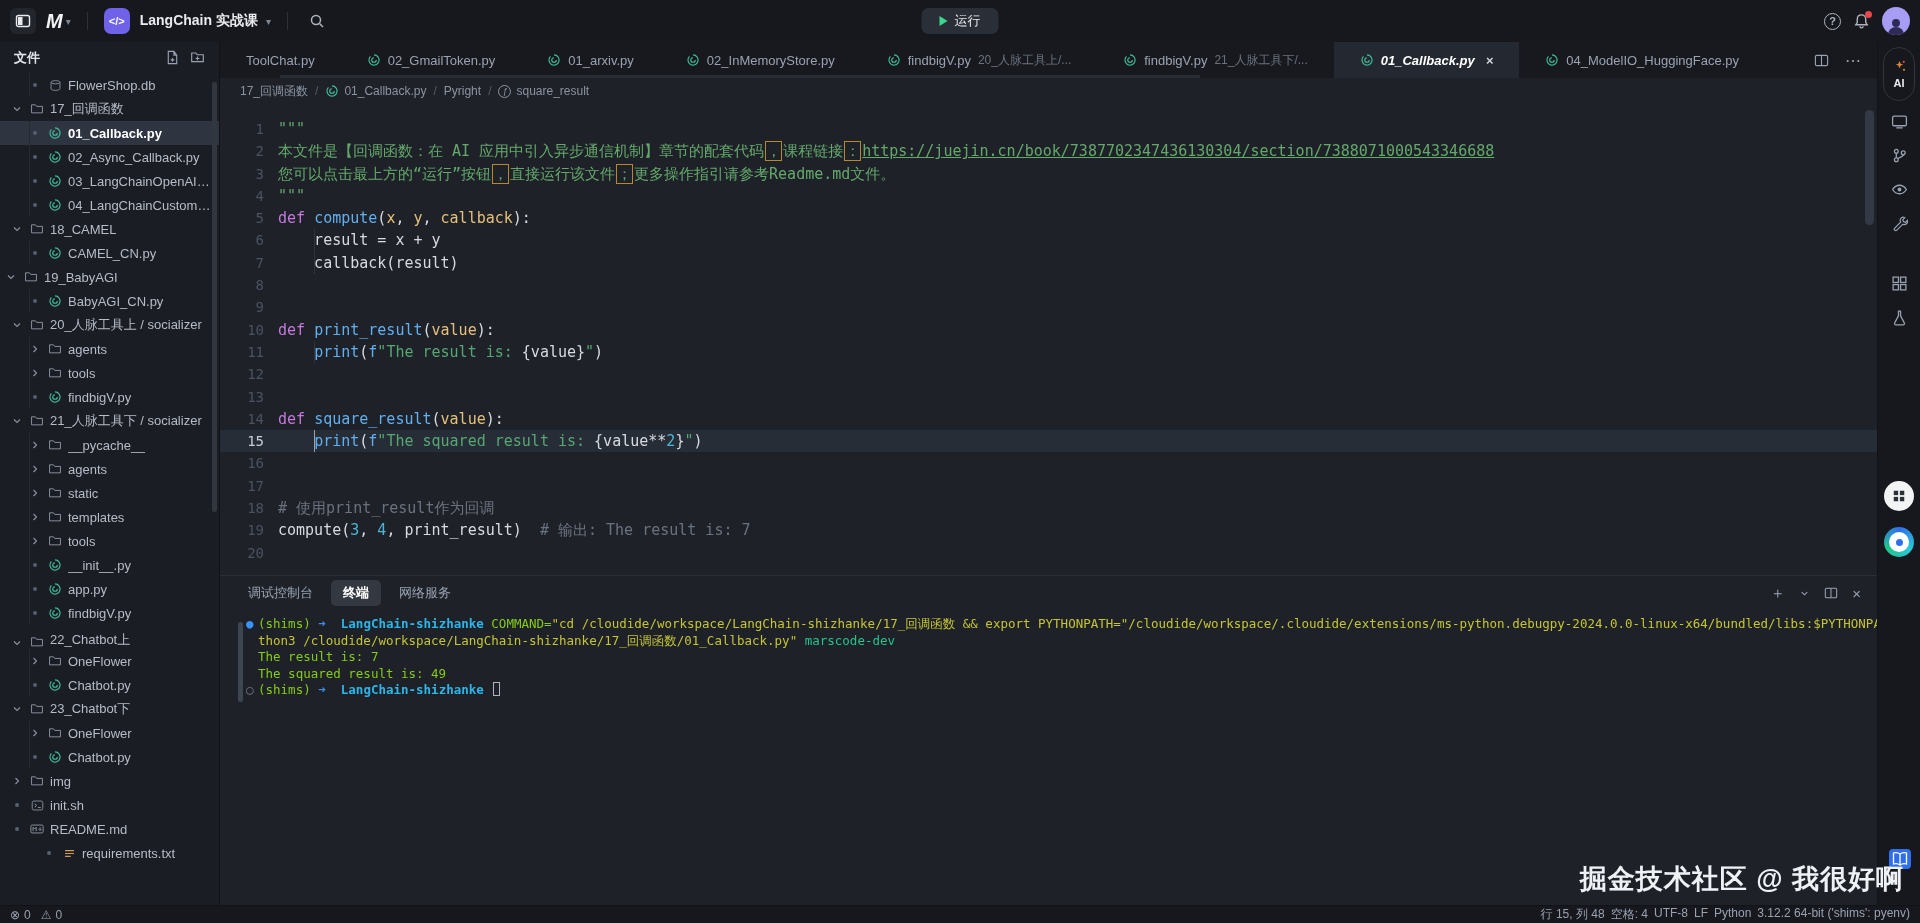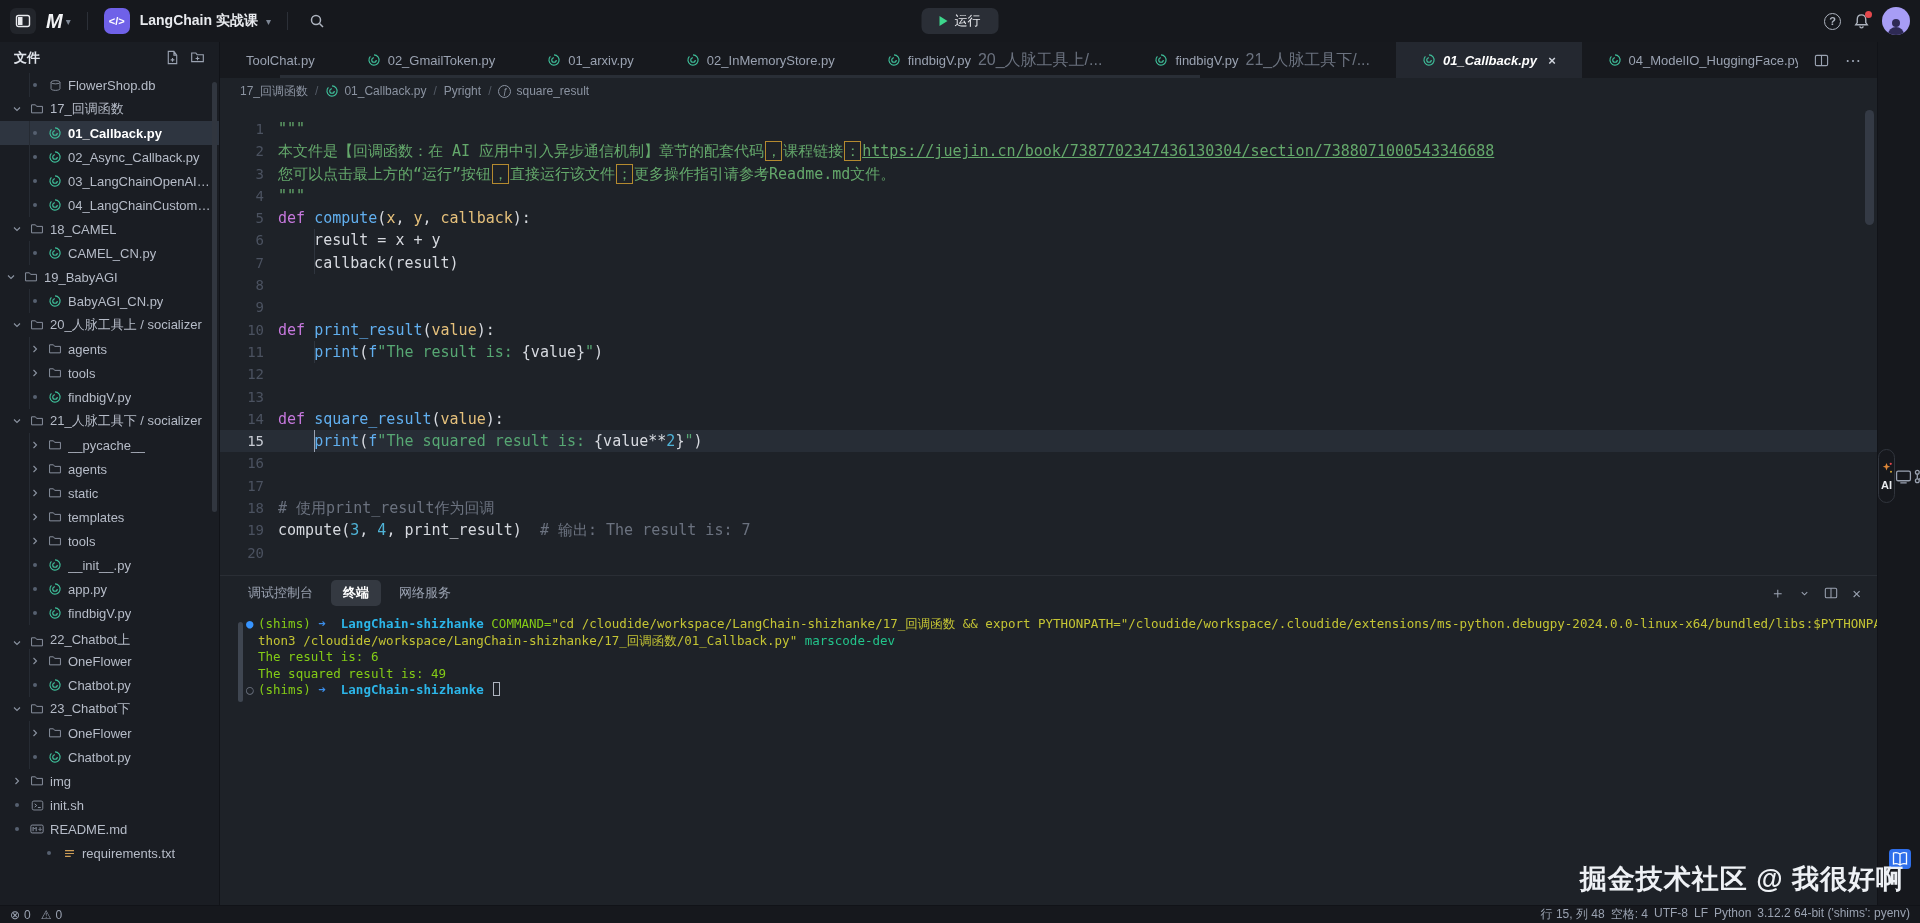--- a/index.html
+++ b/index.html
@@ -53,21 +53,21 @@
 
   
   .center { position:absolute; left:220px; top:42px; right:43px; bottom:18px; background:#1e2228; }
 
   .tabbar { position:absolute; left:0; top:0; right:0; height:36px; background:#17191e;
     display:flex; align-items:stretch; overflow:hidden; }
   .tabs { display:flex; flex:1; overflow:hidden; }
   .tab { display:flex; align-items:center; gap:7px; padding:0 26px; font-size:13px;
     color:#9aa2b1; white-space:nowrap; cursor:pointer; }
   .tab.active { background:#242830; color:#ffffff; font-style:italic; font-weight:bold; }
-  .tab .sub { color:#6b727f; font-size:16px; font-style:normal; font-weight:normal; }
+  .tab .sub { color:#6b727f; font-size:12px; font-style:normal; font-weight:normal; }
   .tab .close { color:#cfd4dc; font-size:13px; margin-left:4px; }
   .tab-actions { display:flex; align-items:center; gap:16px; padding:0 16px; color:#9aa2b1; }
   .tabs-scrollbar { position:absolute; left:60px; bottom:0; width:920px; height:3px; background:#39404b; opacity:.55; }
 
   .breadcrumb { position:absolute; left:0; top:36px; right:0; height:26px; background:#1e2228;
     display:flex; align-items:center; gap:7px; padding:0 20px; font-size:12px; color:#8b93a1; }
   .bc-sep { color:#545b66; }
   .bc-item { display:flex; align-items:center; gap:5px; cursor:pointer; }
   .fn-badge { width:13px; height:13px; border:1px solid #8b93a1; border-radius:50%; display:flex;
     align-items:center; justify-content:center; font-size:9px; font-style:italic; }
@@ -112,21 +112,21 @@
   .deco.circ { color:#6b727f; }
   .t-out { color:#84cc16; }
   .t-arrow { color:#3b8eea; font-weight:bold; }
   .t-name { color:#2cb5e8; font-weight:bold; }
   .t-ylw { color:#c5c534; }
   .t-grn { color:#23c48b;margin-top:37px; }
   .cursor { display:inline-block; width:7px; height:14px; border:1px solid #aeb4bf; vertical-align:-2px; margin-left:2px; }
 
   
   .rail { position:absolute; right:0; top:42px; width:43px; bottom:18px; background:#16181d;
-    border-left:1px solid #111318; display:flex; flex-direction:row; align-items:center; }
+    border-left:1px solid #111318; display:flex; flex-direction:column; align-items:center; }
   .ai-pill { margin-top:5px; width:32px; height:54px; border:1px solid #31353d; border-radius:16px;
     display:flex; flex-direction:column; align-items:center; justify-content:center; gap:3px; cursor:pointer; }
   .ai-label { font-size:11px; font-weight:bold; color:#e8eaee; }
   .rail-icon { width:28px; height:28px; margin-top:6px; display:flex; align-items:center;
     justify-content:center; color:#9aa2b1; cursor:pointer; border-radius:6px; }
   .rail-gap { height:26px; }
   .float-circ { width:30px; height:30px; border-radius:50%; margin-top:16px; display:flex;
     align-items:center; justify-content:center; cursor:pointer; }
   .float-grid { background:#f2f3f5; color:#2b2f36; }
   .float-logo { background:conic-gradient(#2f6feb,#29c6d8,#23c48b,#2f6feb); position:relative; }
@@ -831,21 +831,21 @@
                 <rect x="1.5" y="2.5" width="13" height="11" rx="1.5" fill="none" stroke="#9aa2b1" stroke-width="1.2"></rect>
                 <path d="M8 2.5v11" stroke="#9aa2b1" stroke-width="1.2"></path>
               </svg>
             </span>
           <span>×</span>
         </div>
       </div>
       <div id="terminal">
           <div class="tl"><span class="deco dot">●</span><span class="t-out">(shims) </span><span class="t-arrow">➜</span><span class="t-out">  </span><span class="t-name">LangChain-shizhanke</span><span class="t-out"> COMMAND=</span><span class="t-ylw">"cd /cloudide/workspace/LangChain-shizhanke/17_回调函数 &amp;&amp; export PYTHONPATH="/cloudide/workspace/.cloudide/extensions/ms-python.debugpy-2024.0.0-linux-x64/bundled/libs:$PYTHONPATH"; py</span></div>
           <div class="tl"><span class="t-ylw">thon3 /cloudide/workspace/LangChain-shizhanke/17_回调函数/01_Callback.py" </span><span class="t-grn">marscode-dev</span></div>
-          <div class="tl"><span class="t-out">The result is: 6</span></div>
+          <div class="tl"><span class="t-out">The result is: 7</span></div>
           <div class="tl"><span class="t-out">The squared result is: 49</span></div>
           <div class="tl"><span class="deco circ">○</span><span class="t-out">(shims) </span><span class="t-arrow">➜</span><span class="t-out">  </span><span class="t-name">LangChain-shizhanke</span><span class="t-out"> </span><span class="cursor"></span></div>
         </div>
     </div>
   </div>
 
   <div class="rail">
     <div class="ai-pill">
       <svg width="15" height="15" viewBox="0 0 16 16">
           <path d="M8 2l1.2 3L12 6l-2.8 1L8 10 6.8 7 4 6l2.8-1z" fill="#e08838"></path>

